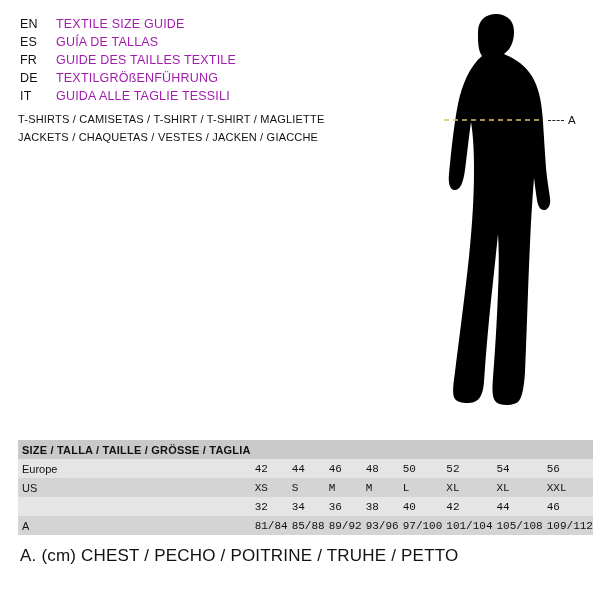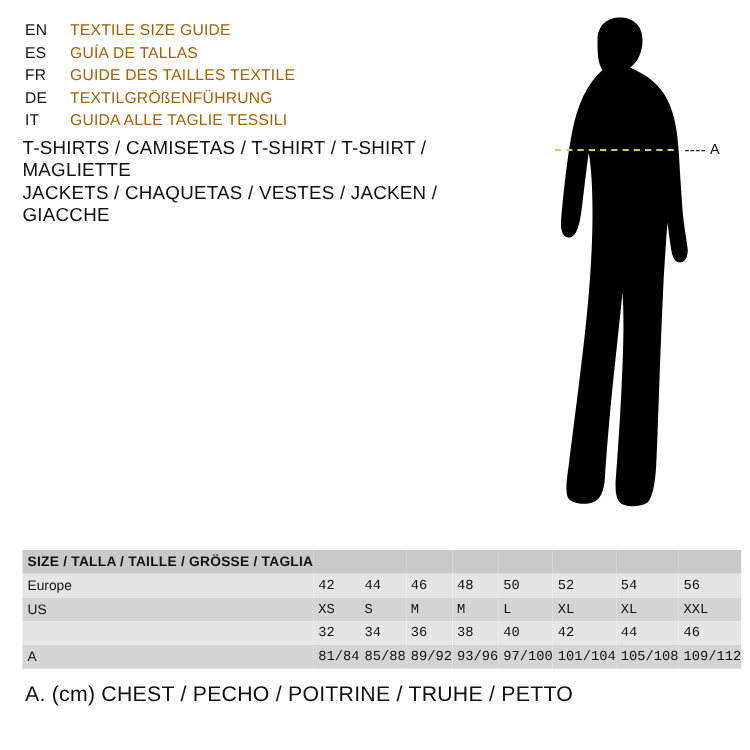--- a/index.html
+++ b/index.html
@@ -34,32 +34,32 @@
     height: 18px;
     font-size: 12.5px;
     letter-spacing: 0.2px;
   }
   .lang-code {
     width: 36px;
     flex: 0 0 36px;
     color: #111;
   }
   .lang-text {
-    color: #a16207;
+    color: #a21caf;
   }
 
   
   .cat-block {
     position: absolute;
     left: 18px;
     top: 110px;
     width: 400px;
   }
   .cat-line {
-    font-size: 15px;
+    font-size: 11px;
     line-height: 18px;
     letter-spacing: 0.2px;
     color: #111;
   }
 
   
   .figure-wrap {
     position: absolute;
     left: 400px;
     top: 10px;

